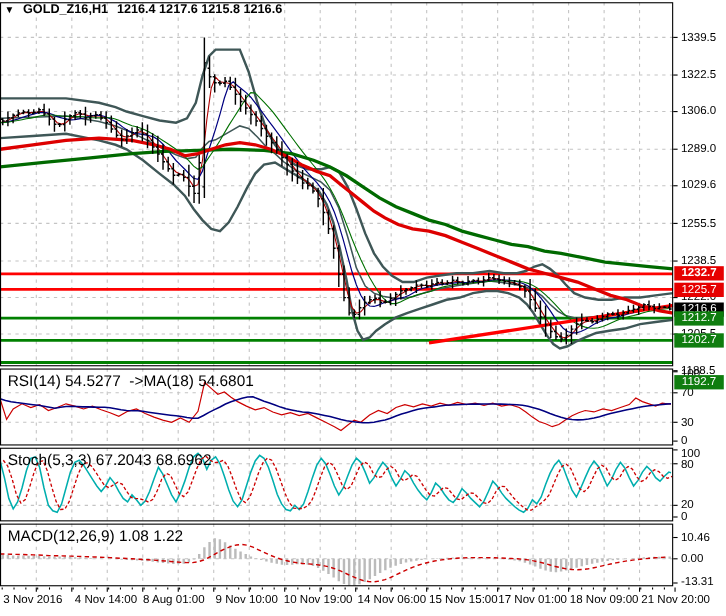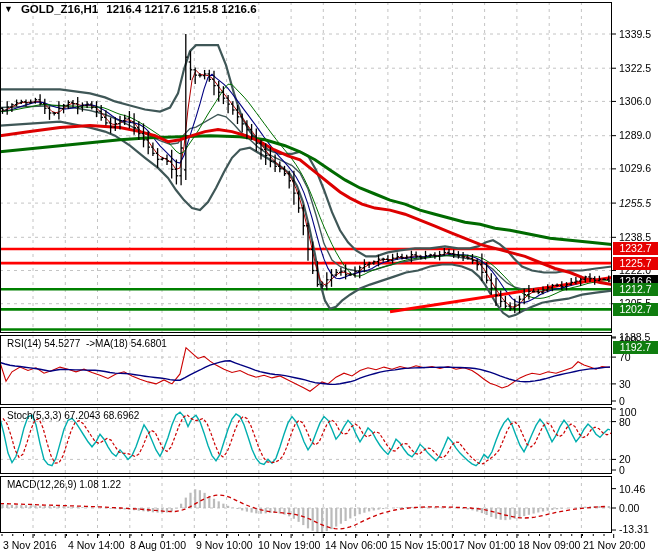--- a/index.html
+++ b/index.html
@@ -2,21 +2,21 @@
 <html><head>
 <meta charset="utf-8">
 <style>
   html,body{margin:0;padding:0;background:#fff;}
   #app{position:relative;width:660px;height:560px;background:#fff;overflow:hidden;
        font-family:"Liberation Sans",sans-serif;color:#000;}
   #chart-svg{position:absolute;left:0;top:0;}
   .overlay{position:absolute;white-space:pre;}
   #title-bar{left:4px;top:3px;font-size:11.5px;font-weight:700;display:flex;gap:8px;align-items:center;}
   #dd-tri{font-size:9px;line-height:11px;}
-  .ind-label{font-size:10px;font-weight:400;}
+  .ind-label{font-size:14px;font-weight:400;}
   #rsi-label{left:7px;top:338px;}
   #stoch-label{left:7px;top:410px;}
   #macd-label{left:7px;top:479px;}
   .ptick{position:absolute;left:619px;font-size:10.5px;line-height:13px;}
   .badge{position:absolute;left:613px;width:45px;font-size:10.5px;line-height:13px;height:13px;
          color:#fff;text-align:center;z-index:3;}
   .itick{position:absolute;left:619px;font-size:10.5px;line-height:12px;}
   .tlabel{position:absolute;top:539px;font-size:10.5px;}
 </style>
 </head>
@@ -1044,26 +1044,26 @@
   <div id="rsi-label" class="overlay ind-label">RSI(14) 54.5277  -&gt;MA(18) 54.6801</div>
   <div id="stoch-label" class="overlay ind-label">Stoch(5,3,3) 67.2043 68.6962</div>
   <div id="macd-label" class="overlay ind-label">MACD(12,26,9) 1.08 1.22</div>
 
   <div id="price-axis">
       <div class="ptick" style="top: 27.5px;">1339.5</div>
       <div class="ptick" style="top: 61.721px;">1322.5</div>
       <div class="ptick" style="top: 94.9355px;">1306.0</div>
       <div class="ptick" style="top: 129.156px;">1289.0</div>
       <div class="ptick" style="top: 162.371px;">1029.6</div>
-      <div class="ptick" style="top: 196.592px; font-style: italic;">1255.5</div>
+      <div class="ptick" style="top: 196.592px;">1255.5</div>
       <div class="ptick" style="top: 230.813px;">1238.5</div>
       <div class="ptick" style="top: 264.027px;">1222.0</div>
       <div class="ptick" style="top: 297.242px;">1205.5</div>
       <div class="ptick" style="top: 331.463px;">1188.5</div>
-      <div class="badge" style="top: 242.488px; background: rgb(230, 0, 0);">1232.7</div>
+      <div class="badge" style="top: 242.488px; background: rgb(230, 0, 0); font-weight: bold;">1232.7</div>
       <div class="badge" style="top: 256.579px; background: rgb(230, 0, 0);">1225.7</div>
       <div class="badge" style="top: 274.898px; background: rgb(0, 0, 0);">1216.6</div>
       <div class="badge" style="top: 282.748px; background: rgb(15, 125, 15);">1212.7</div>
       <div class="badge" style="top: 302.878px; background: rgb(15, 125, 15);">1202.7</div>
       <div class="badge" style="top: 323.008px; background: rgb(15, 125, 15); margin-top: 18px;">1192.7</div>
       <div class="itick" style="top: 334px;">100</div>
       <div class="itick" style="top: 351.1px;">70</div>
       <div class="itick" style="top: 377.9px;">30</div>
       <div class="itick" style="top: 395px;">0</div>
       <div class="itick" style="top: 406px;">100</div>

